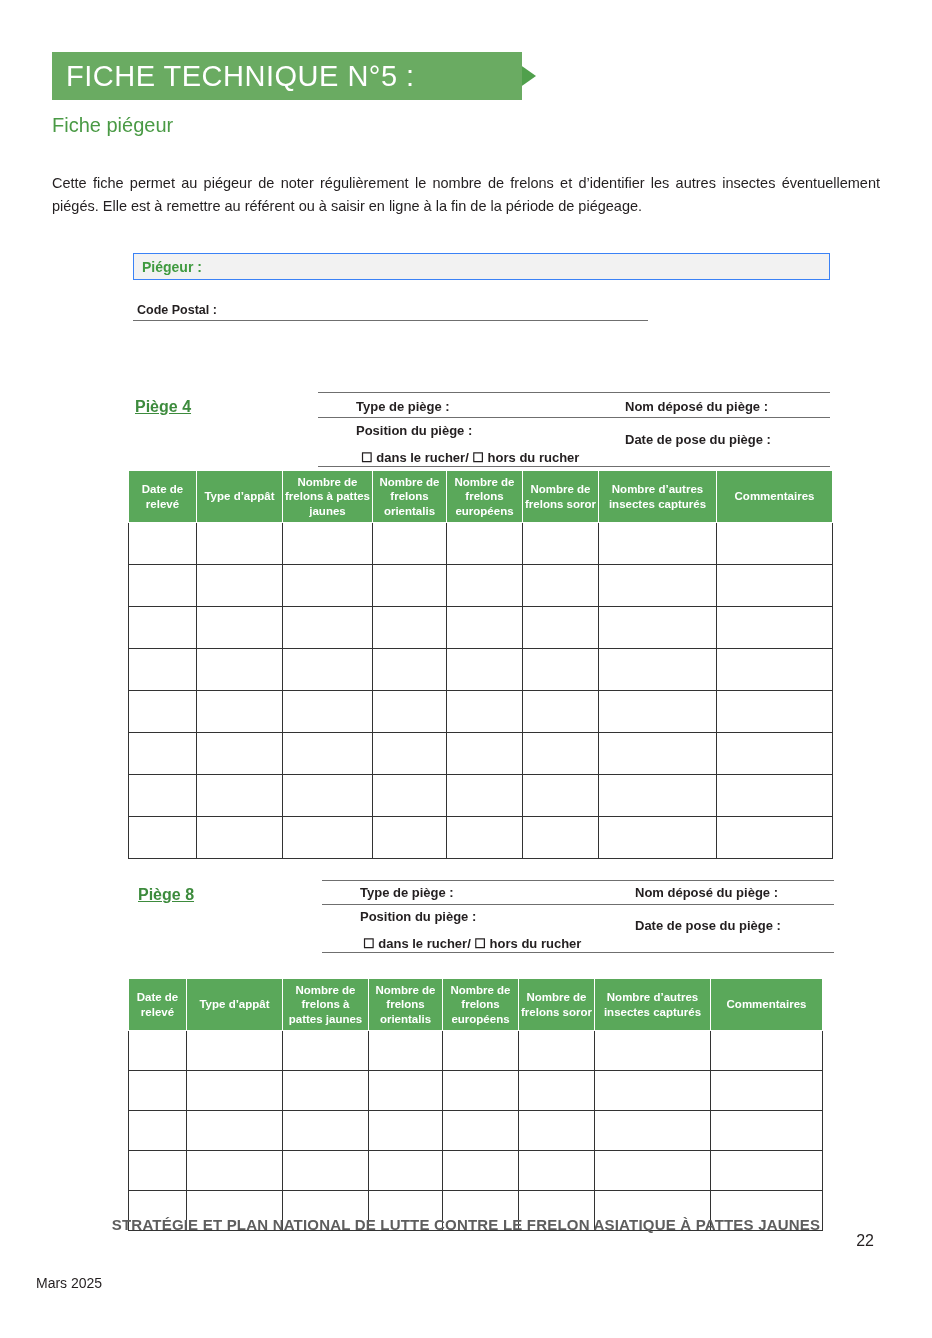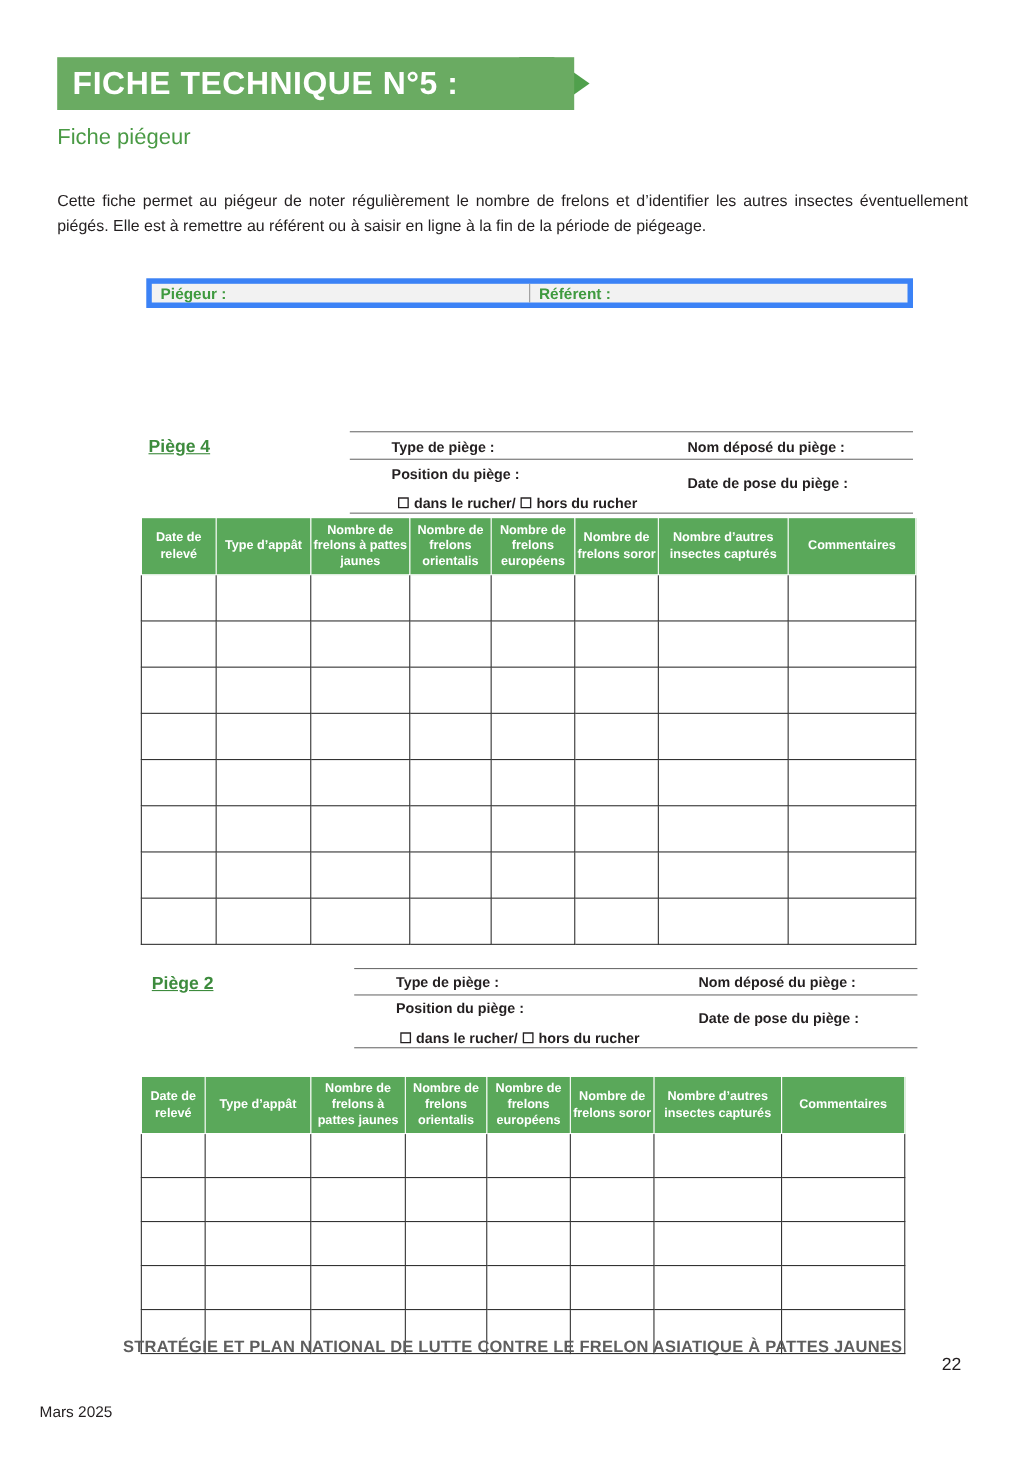--- a/index.html
+++ b/index.html
@@ -24,21 +24,21 @@
     width: 470px;
     height: 48px;
     background: #6aab62;
     display: flex;
     align-items: center;
   }
   .banner-title {
     color: #ffffff;
     font-size: 29px;
     letter-spacing: 0.5px;
-    font-weight: 700;
+    font-weight: 400;
     padding-left: 14px;
     white-space: nowrap;
   }
   .banner-arrow {
     position: absolute;
     left: 502px;
     top: 52px;
     width: 0;
     height: 0;
     border-top: 24px solid transparent;
@@ -73,21 +73,21 @@
     color: #231f20;
   }
 
   
   .idbox {
     position: absolute;
     left: 133px;
     top: 253px;
     width: 697px;
     height: 27px;
-    border: 5px solid #3b82f6;
+    border: 1px solid #3b82f6;
     background: #f2f2f2;
     display: flex;
     box-sizing: border-box;
   }
   .idbox .cell {
     flex: 1;
     display: flex;
     align-items: center;
     font-size: 14px;
     font-weight: bold;
@@ -198,26 +198,26 @@
 </div>
 
 <div class="subtitle">Fiche piégeur</div>
 
 <div class="intro">Cette fiche permet au piégeur de noter régulièrement le nombre de frelons et d’identifier les autres insectes éventuellement piégés. Elle est à remettre au référent ou à saisir en ligne à la fin de la période de piégeage.</div>
 
 <div class="idbox">
   <div class="cell">
     <span>Piégeur :</span>
   </div>
-  <div class="cell second">
-    <span>Référent :</span>
+</div>
+
+<div class="addr" style="top:300px;">
+  <div class="addr-row">
+    <span>Code Postal :</span>
   </div>
-</div>
-
-<div class="addr" style="top:300px;">
 </div>
 
 <div class="trap-label" style="left:135px; top:398px;">Piège 4</div>
 
 <div class="hline" style="left:318px; top:392px; width:512px;"></div>
 <div class="trap-head" style="left:325px; top:399px;">Type de piège :</div>
 <div class="trap-head" style="left:594px; top:399px;">Nom déposé du piège :</div>
 
 <div class="hline" style="left:318px; top:417px; width:512px;"></div>
 <div class="trap-head" style="left:325px; top:423px;">Position du piège :</div>
@@ -326,21 +326,21 @@
         <td></td>
         <td></td>
         <td></td>
         <td></td>
         <td></td>
         <td></td>
       </tr>
   </tbody>
 </table>
 
-<div class="trap-label" style="left:138px; top:886px;">Piège 2</div>
+<div class="trap-label" style="left:138px; top:886px;">Piège 8</div>
 
 <div class="hline" style="left:322px; top:880px; width:512px;"></div>
 <div class="trap-head" style="left:329px; top:885px;">Type de piège :</div>
 <div class="trap-head" style="left:604px; top:885px;">Nom déposé du piège :</div>
 
 <div class="hline" style="left:322px; top:904px; width:512px;"></div>
 <div class="trap-head" style="left:329px; top:909px;">Position du piège :</div>
 <div class="trap-head" style="left:604px; top:918px;">Date de pose du piège :</div>
 
 <div class="trap-head" style="left:332px; top:936px;">☐ dans le rucher/ ☐ hors du rucher</div>

